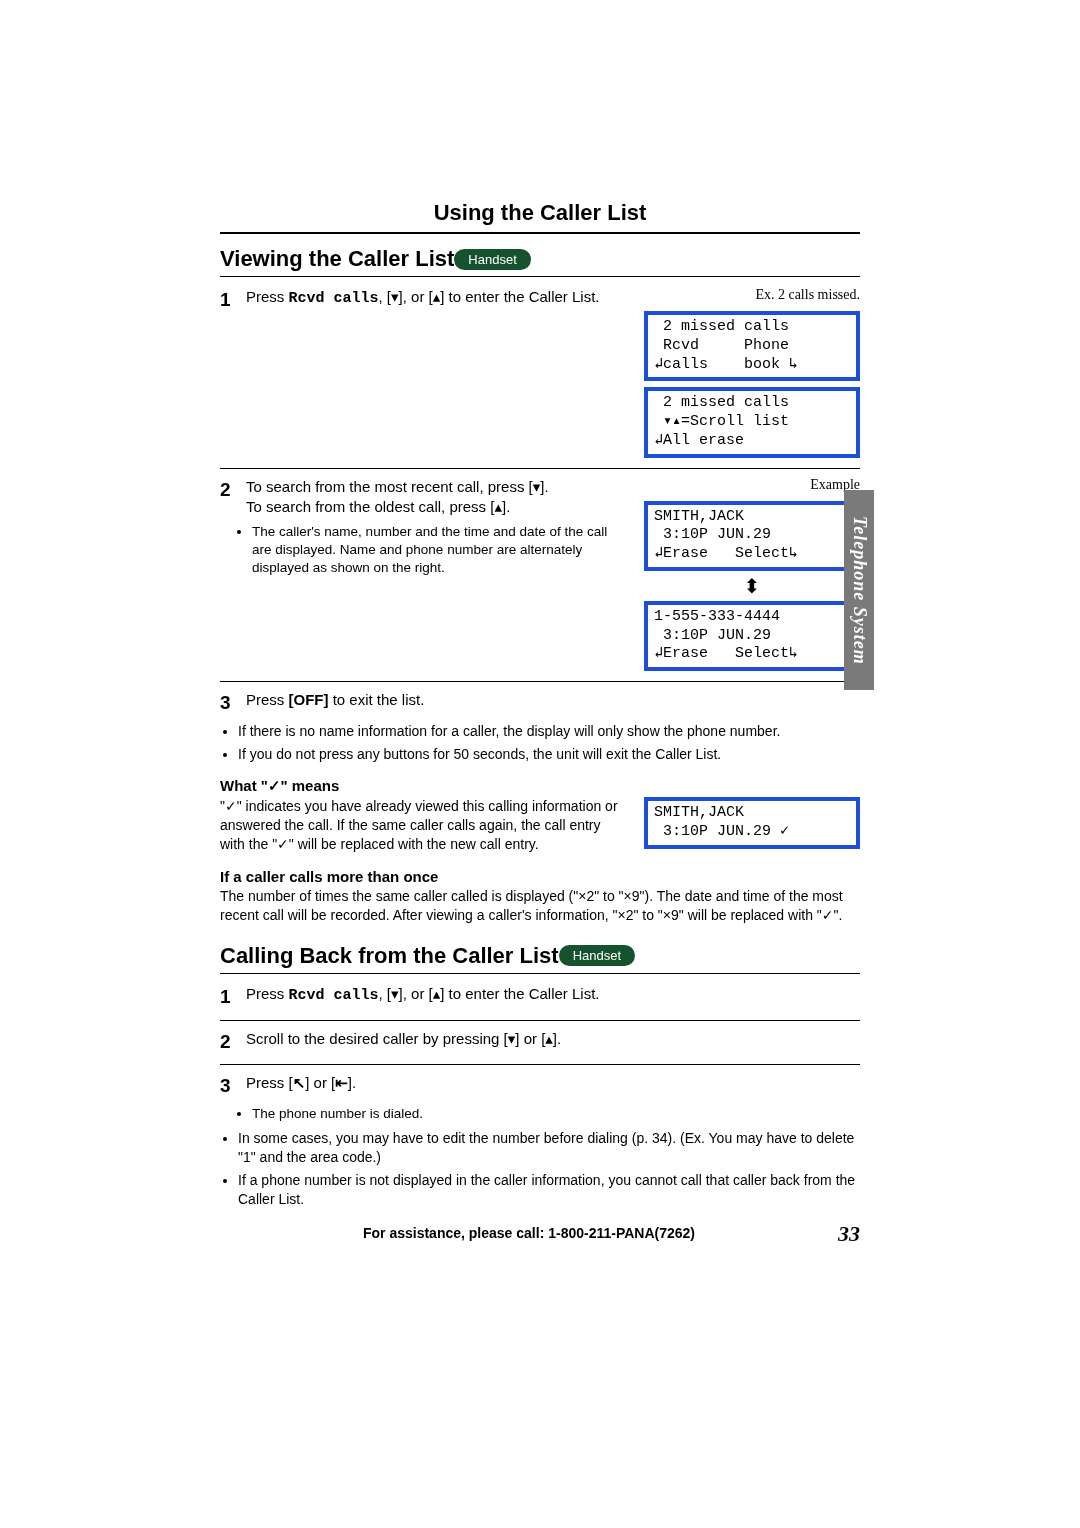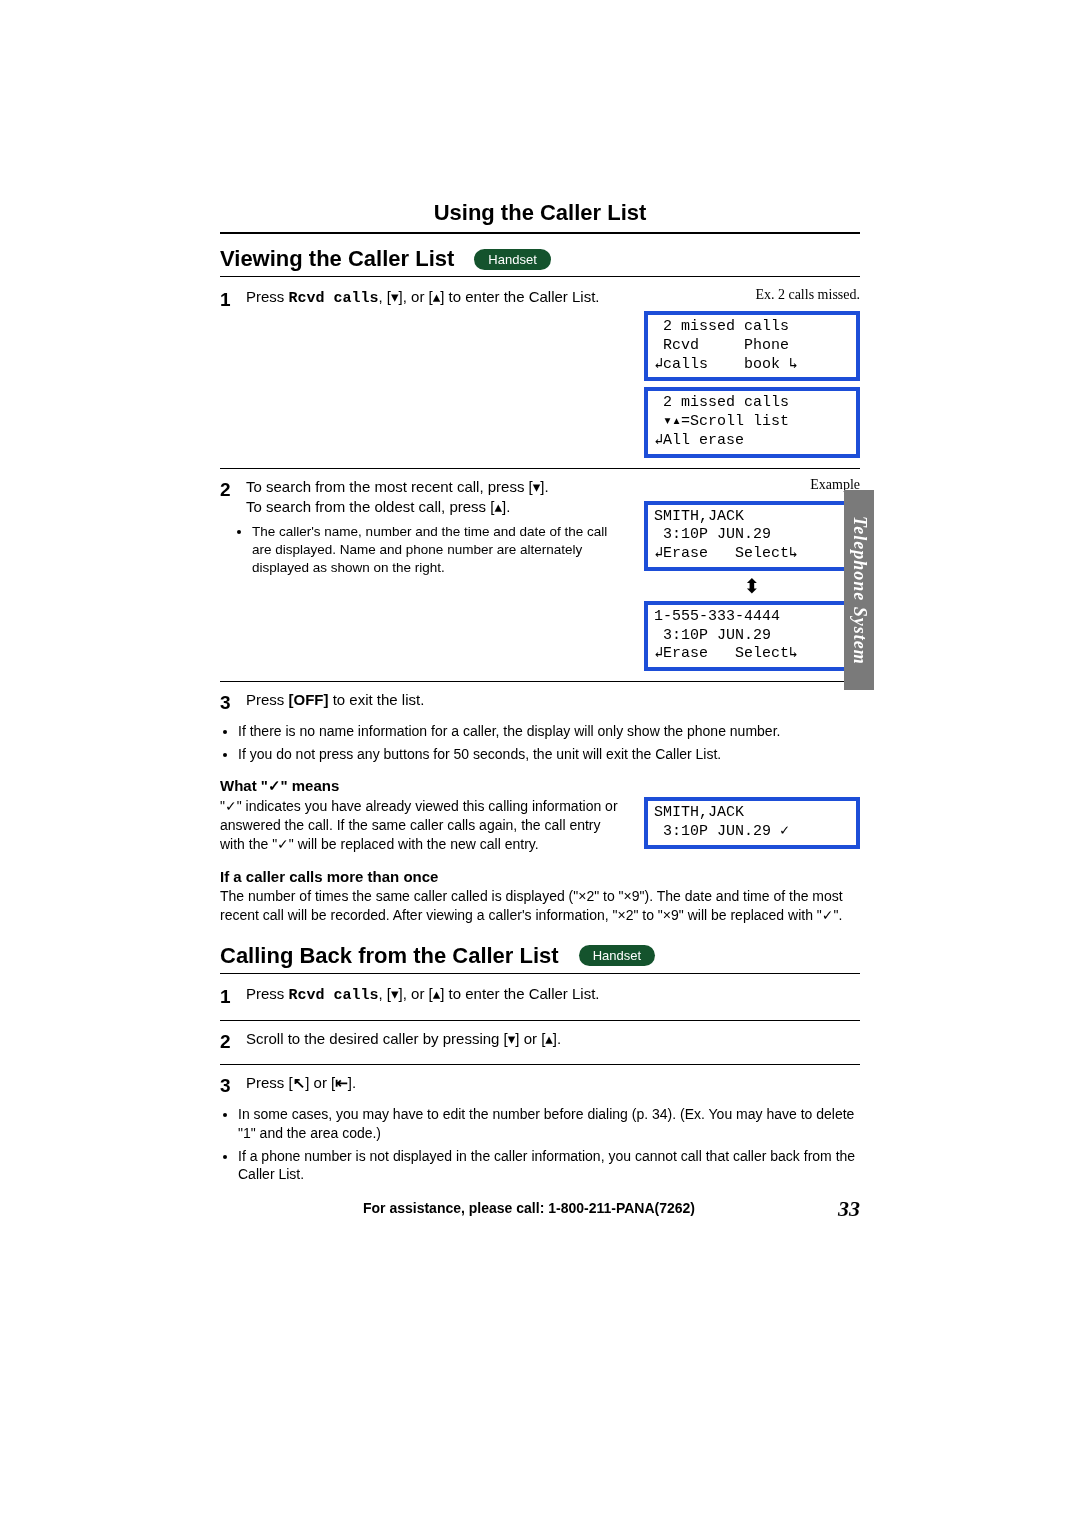--- a/index.html
+++ b/index.html
@@ -14,21 +14,21 @@
     position: relative;
   }
   .inner { width: 640px; }
   .doc-title {
     text-align: center;
     font-weight: bold;
     font-size: 22px;
     margin: 0 0 6px 0;
   }
   .title-rule { border: none; border-top: 2px solid #000; margin: 0 0 12px 0; }
-  .section-row { display: flex; align-items: center; gap: 20px; margin-bottom: 2px; }
+  .section-row { display: flex; align-items: center; gap: 0; margin-bottom: 2px; }
   .section-title { font-weight: bold; font-size: 22px; margin: 0; }
   .badge {
     display: inline-block;
     background: #14532d;
     color: #fff;
     font-weight: normal;
     border-radius: 14px;
     padding: 3px 14px;
     font-size: 13px;
   }
@@ -222,20 +222,23 @@
   </div>
   <hr class="thin-rule">
 
   <div class="step-text">
     <div class="step-line">
       <span class="step-num">3</span>
       <span>
         <span>Press [</span><span class="glyph bold">↖</span><span>] or [</span><span class="glyph bold">⇤</span><span>].</span>
       </span>
     </div>
+    <ul class="bul small-bul">
+      <li>The phone number is dialed.</li>
+    </ul>
   </div>
 
   <ul class="bul">
     <li>In some cases, you may have to edit the number before dialing (p. 34). (Ex. You may have to delete "1" and the area code.)</li>
     <li>If a phone number is not displayed in the caller information, you cannot call that caller back from the Caller List.</li>
   </ul>
 
   <div class="footer-bar">
     <span>For assistance, please call: 1-800-211-PANA(7262)</span>
     <span class="page-num">33</span>

